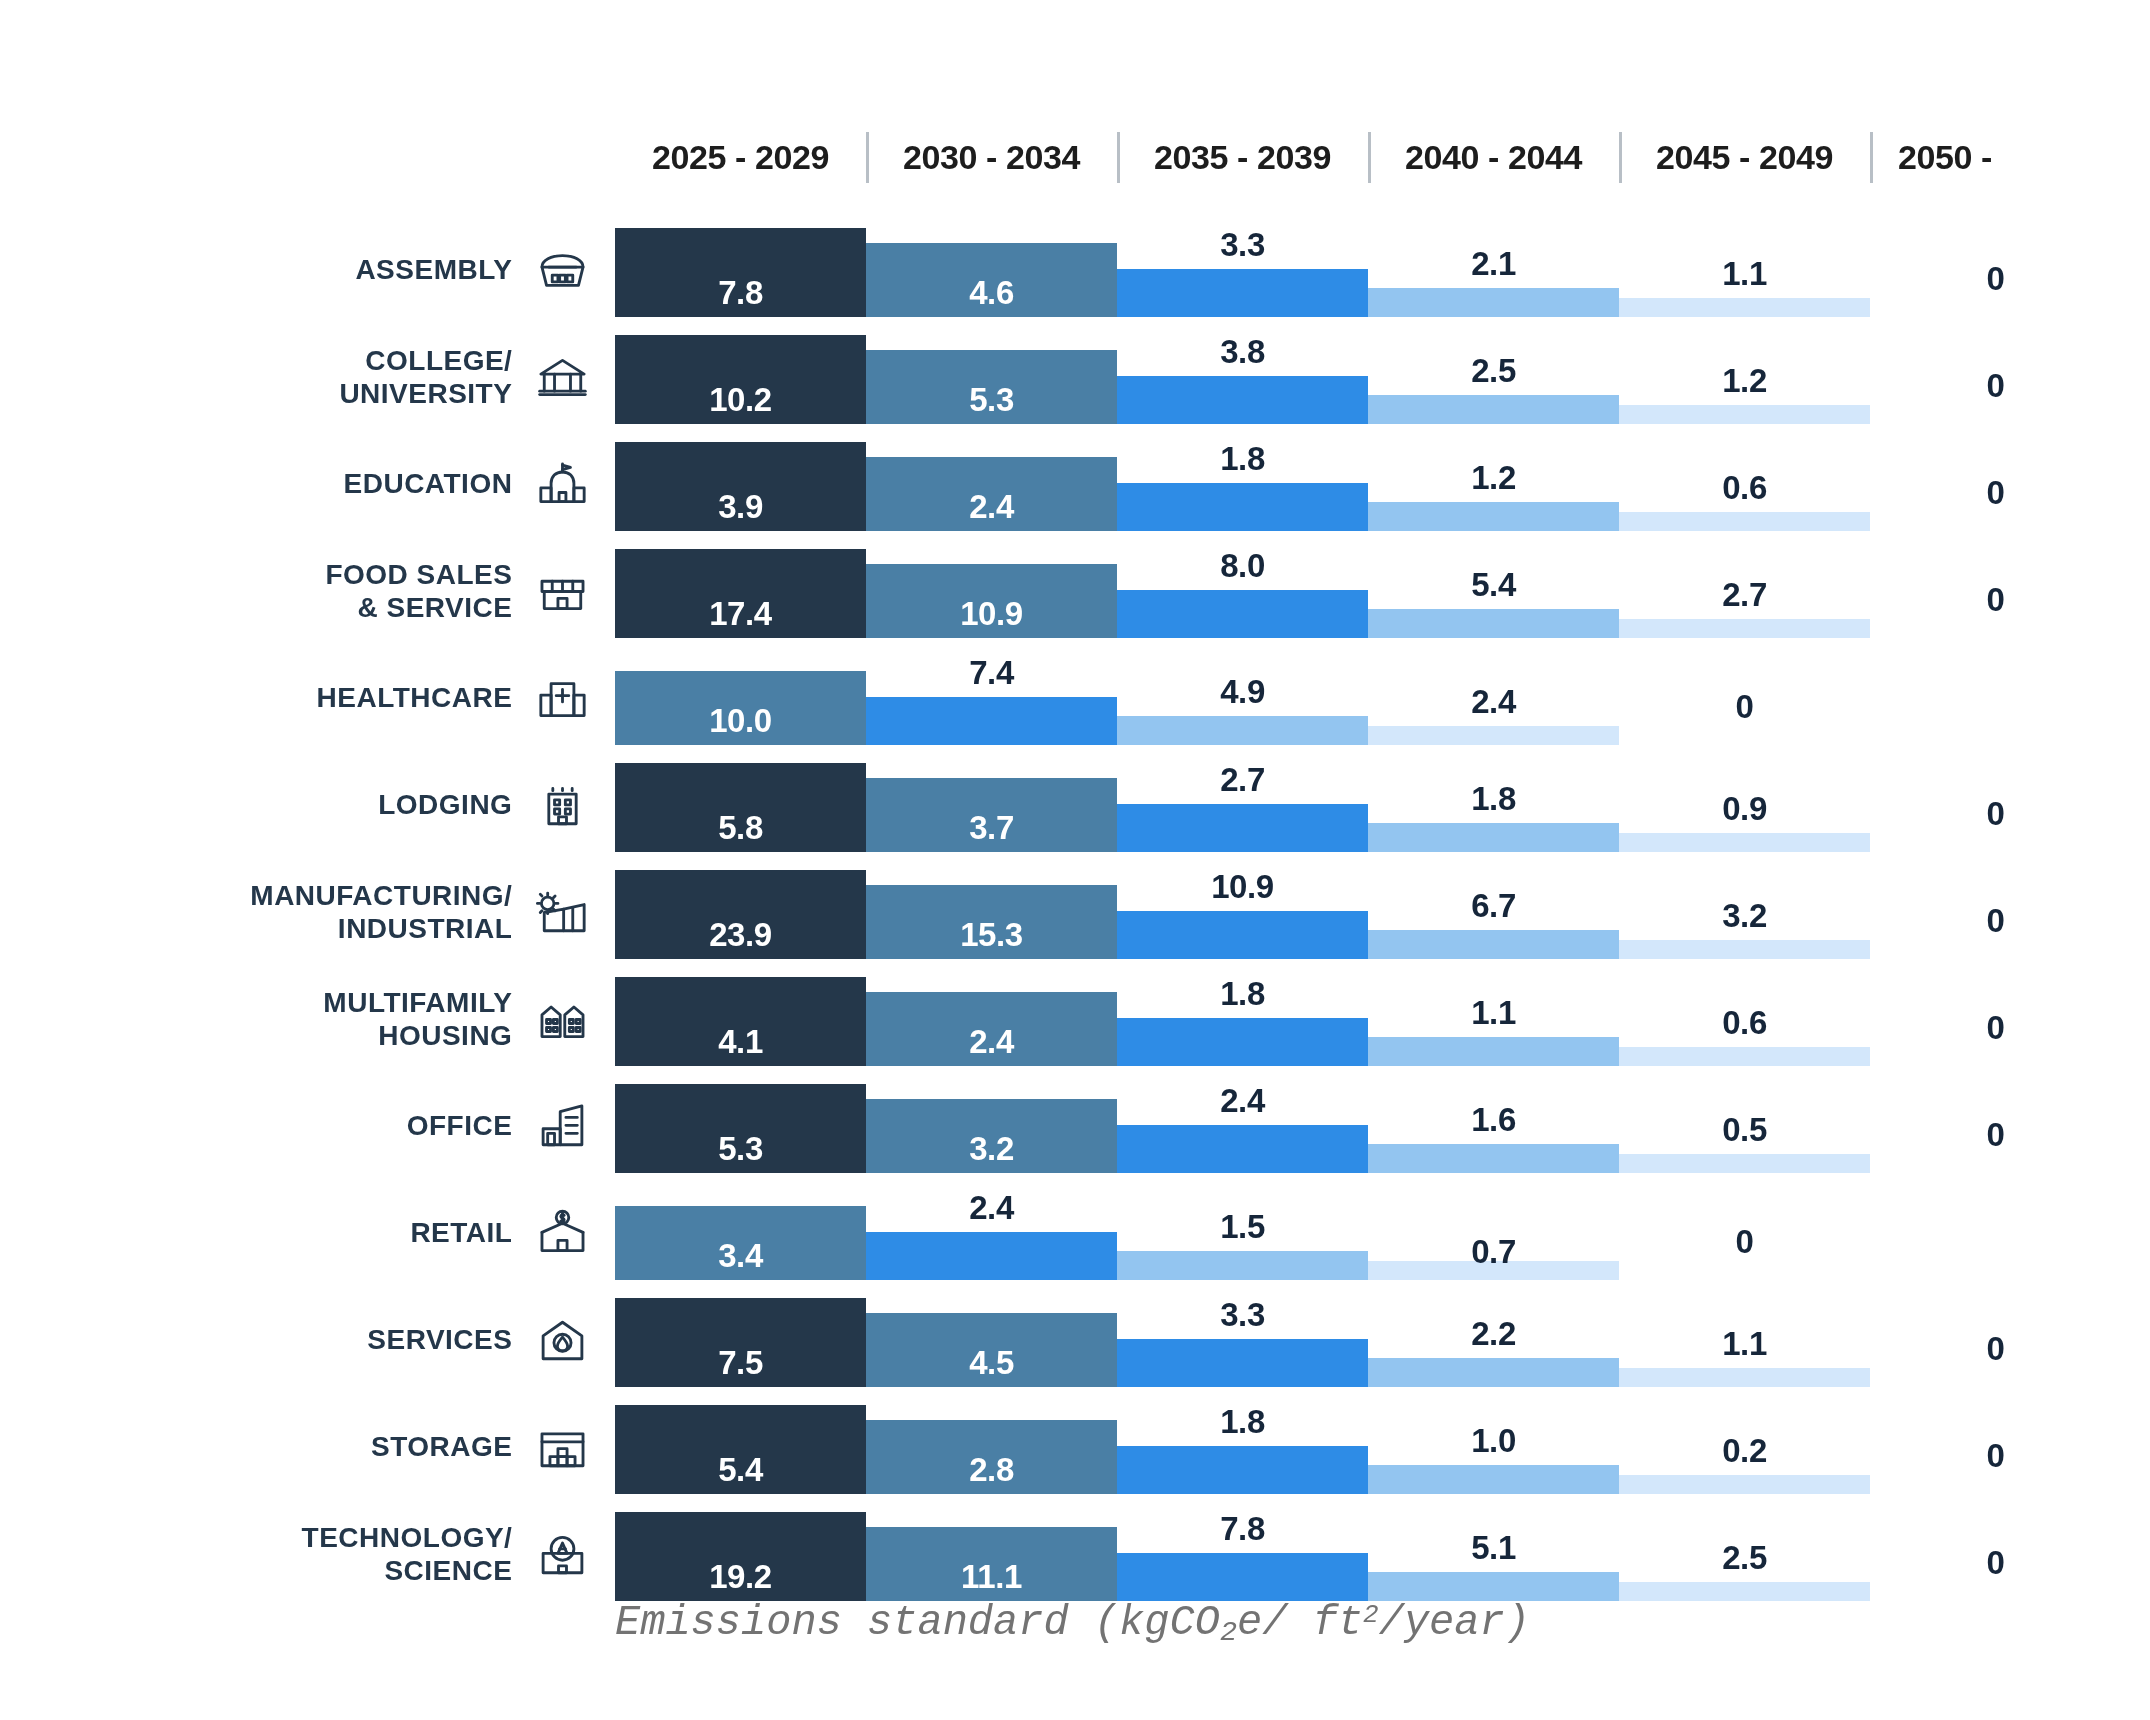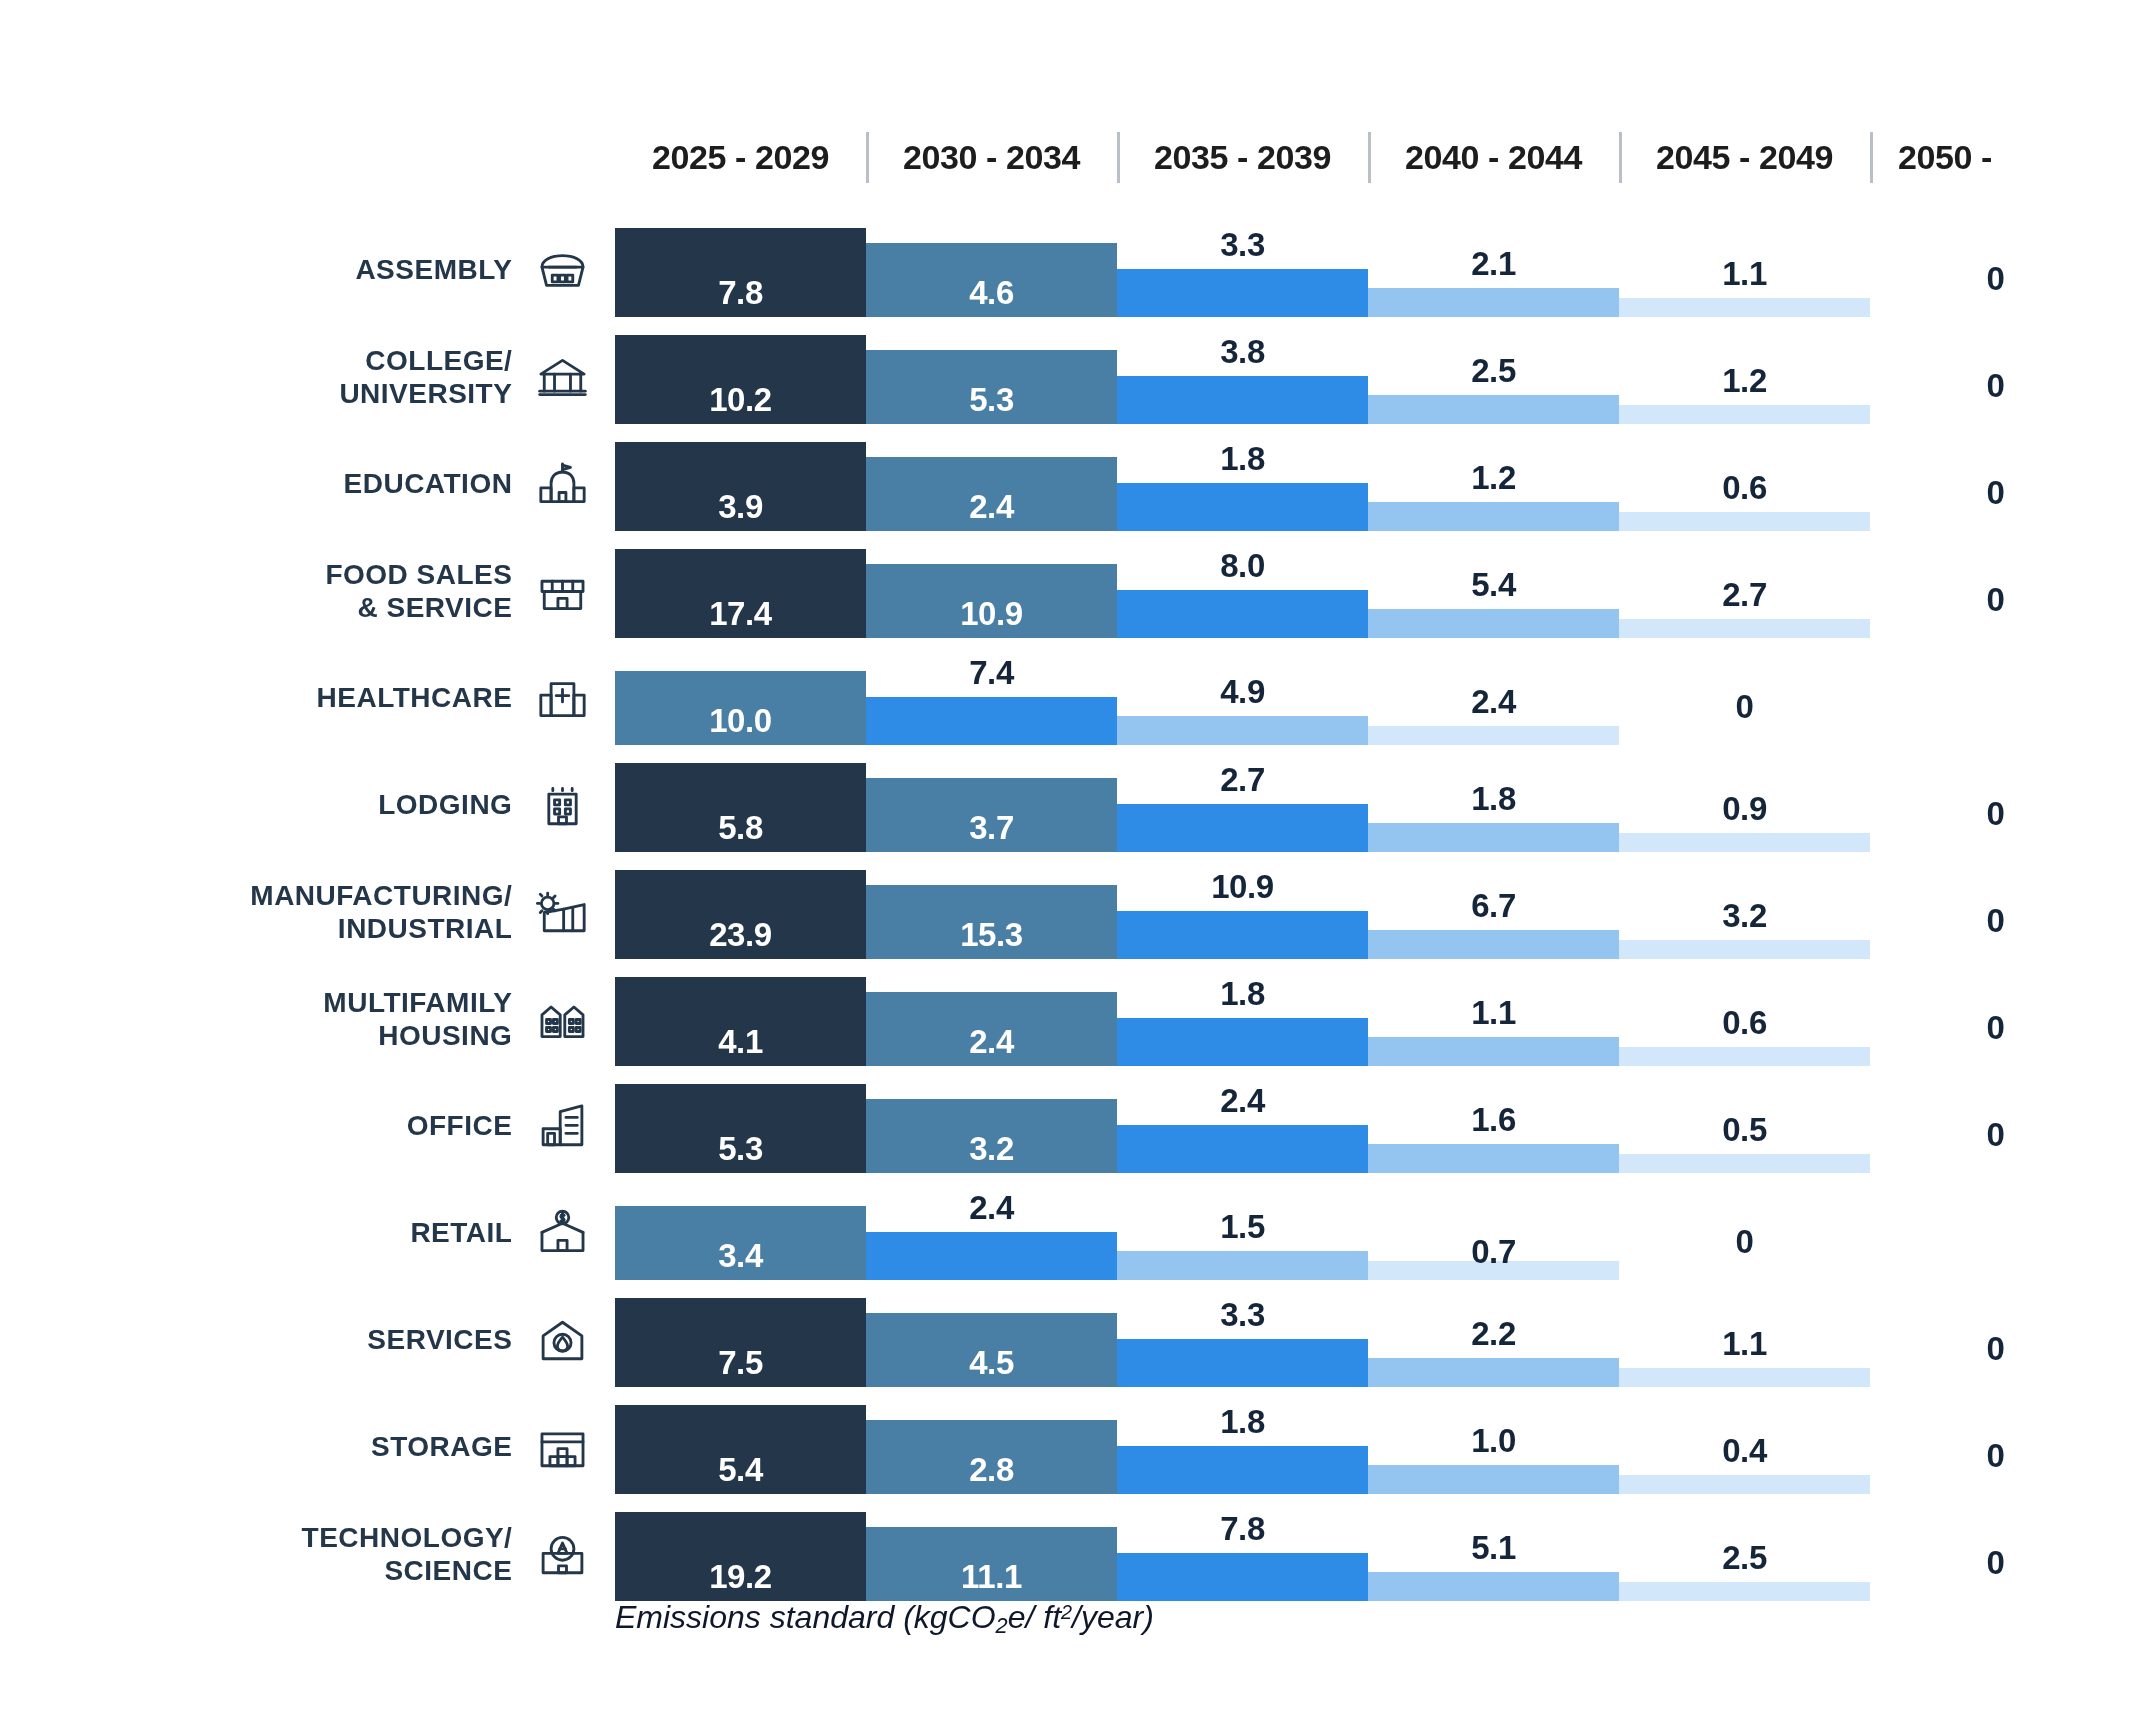--- a/index.html
+++ b/index.html
@@ -165,24 +165,24 @@
     bottom: 26px;
   }
 
   
   .caption {
     position: absolute;
     left: 615px;
     top: 1599px;
     width: 1118px;
     text-align: left;
-    color: #0f172a;
-    font-family: Liberation Sans, sans-serif;
+    color: #737373;
+    font-family: Liberation Mono, monospace;
     font-style: italic;
-    font-size: 32px;
+    font-size: 42px;
   }
   .caption sub { font-size: 0.68em; vertical-align: -0.22em; }
   .caption sup { font-size: 0.62em; vertical-align: 0.45em; }
 </style>
 </head>
 <body>
 
 <div class="page">
   <div class="chart">
 
@@ -657,21 +657,21 @@
             <div class="bar-cell">
               <div class="bar" style="height: 48px; background: rgb(46, 140, 230);"></div>
               <div class="bar-value-out" style="bottom: 60px;">1.8</div>
             </div>
             <div class="bar-cell">
               <div class="bar" style="height: 29px; background: rgb(147, 197, 240);"></div>
               <div class="bar-value-out" style="bottom: 41px;">1.0</div>
             </div>
             <div class="bar-cell">
               <div class="bar" style="height: 19px; background: rgb(211, 231, 251);"></div>
-              <div class="bar-value-out" style="bottom: 31px;">0.4</div>
+              <div class="bar-value-out" style="bottom: 31px;">0.2</div>
             </div>
             <div class="bar-cell zero">
               <div class="bar-value-out">0</div>
             </div>
           </div>
         </div>
         <div class="row">
           <div class="row-label">
             <div class="row-label-text">TECHNOLOGY/
 SCIENCE</div>

